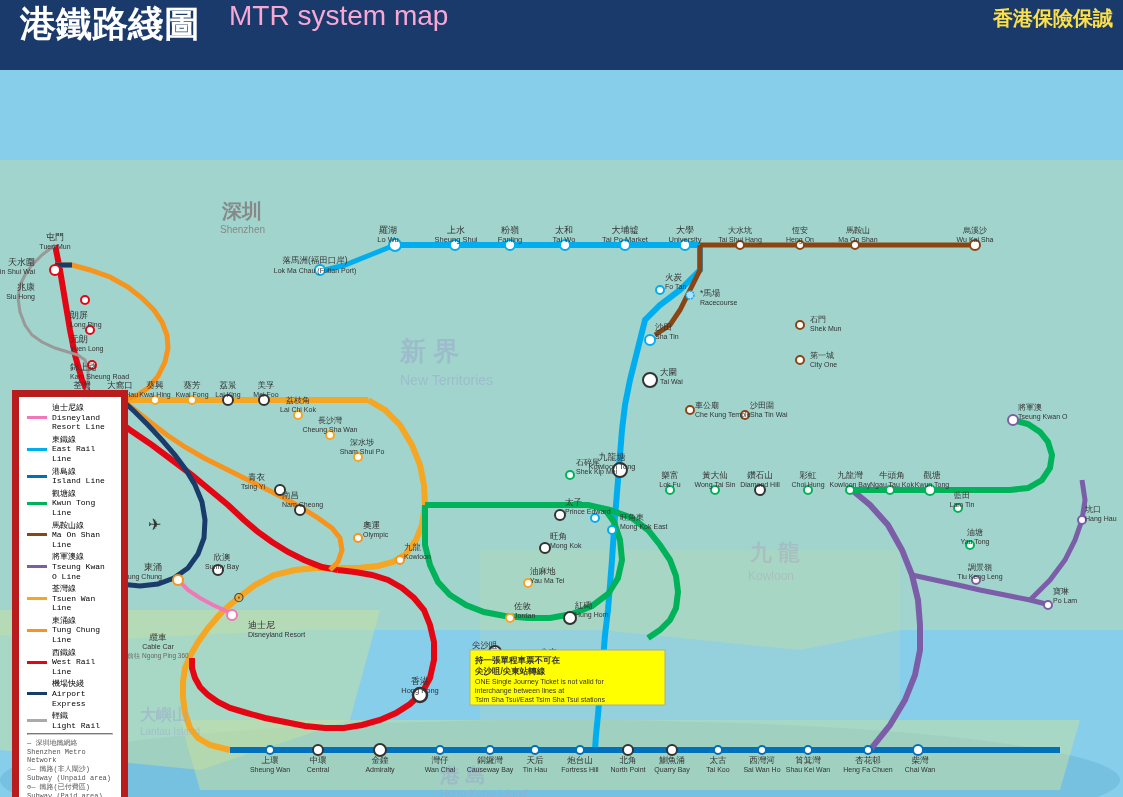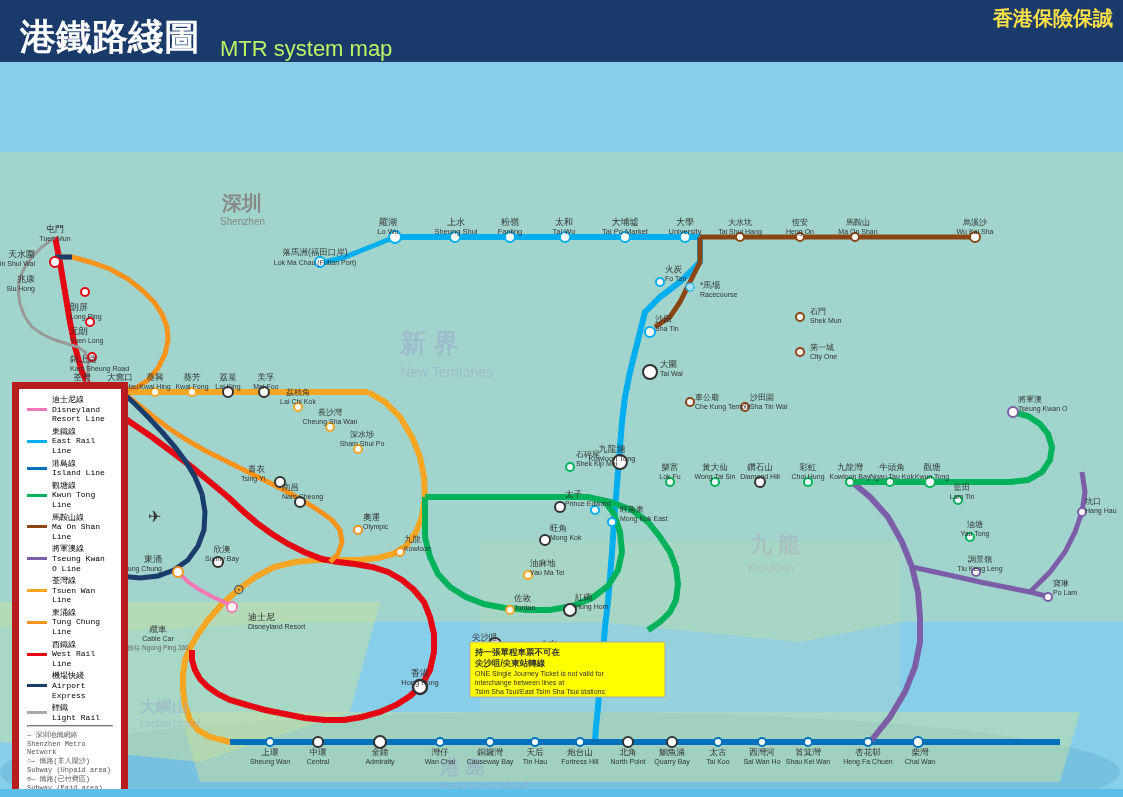--- a/index.html
+++ b/index.html
@@ -9,36 +9,37 @@
       overflow: hidden;
       font-family: Arial, sans-serif;
       background: #5bbfea;
       position: relative;
     }
 
     
     #header {
       background: #1a3a6b;
       width: 100%;
-      height: 62px;
+      height: 70px;
       display: flex;
-      align-items: flex-end;
+      align-items: flex-start;
       padding: 0 20px;
       position: relative;
       z-index: 10;
+      gap: 9px;
     }
     #header .title-zh {
       color: white;
       font-size: 36px;
       font-weight: bold;
       margin-right: 20px;
     }
     #header .title-en {
-      color: #bef264;
-      font-size: 22px;
+      color: #f9a8d4;
+      font-size: 28px;
       font-weight: normal;
     }
     #header .watermark {
       position: absolute;
       right: 10px;
       top: 5px;
       color: #fde047;
       font-size: 20px;
       font-weight: bold;
     }

